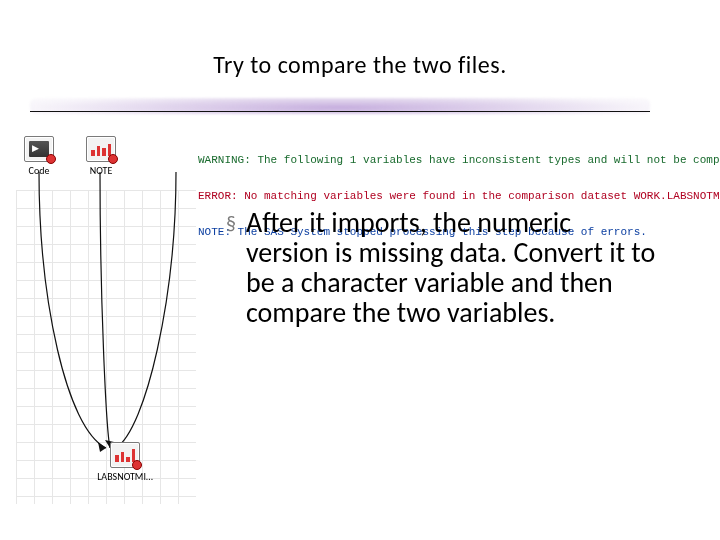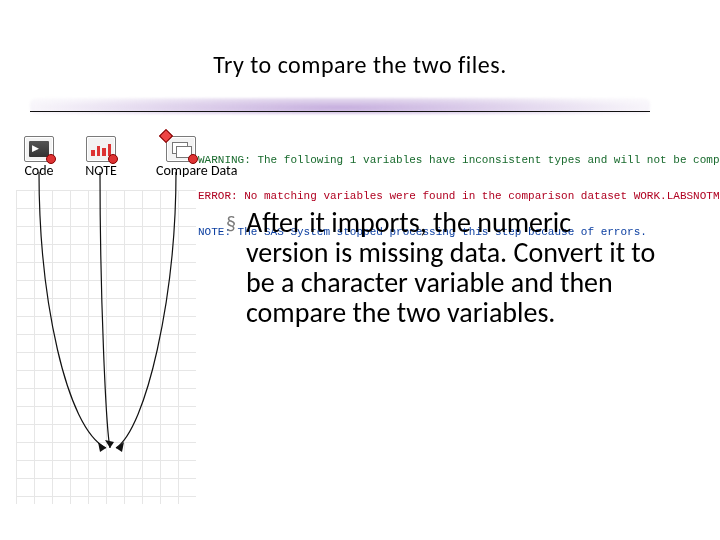--- a/index.html
+++ b/index.html
@@ -15,21 +15,21 @@
   .log .red { color: #b00020; }
   .log .blue { color: #0b3ea0; }
   .diagram { position: absolute; top: 128px; left: 16px; width: 180px; height: 376px; }
   .gridbg { position: absolute; top: 62px; left: 0; width: 180px; height: 314px; background-image:
       linear-gradient(to right, #e6e6e6 1px, transparent 1px),
       linear-gradient(to bottom, #e6e6e6 1px, transparent 1px);
     background-size: 18px 18px; }
   .node { position: absolute; width: 38px; text-align: center; }
   .node .icon { width: 30px; height: 26px; border: 1px solid #7a7a7a; background: #f3f3f3; margin: 0 auto 3px auto; position: relative; border-radius: 2px; box-shadow: 0 0 0 1px #fff inset; }
   .node .icon::after { content: ""; position: absolute; right: -3px; bottom: -3px; width: 8px; height: 8px; background: #d33; border-radius: 50%; border: 1px solid #800; }
-  .node .label { font-size: 14px; line-height: 11px; color: #000; white-space: nowrap; }
+  .node .label { font-size: 10px; line-height: 11px; color: #000; white-space: nowrap; }
   .node.code { top: 8px; left: 4px; }
   .node.labs { top: 8px; left: 66px; }
   .node.compare { top: 8px; left: 140px; width: 50px; }
   .node.bottom { top: 314px; left: 74px; width: 70px; }
   .compare .icon::before { content: ""; position: absolute; top: -6px; left: -6px; width: 8px; height: 8px; background: #e44; border: 1px solid #700; transform: rotate(45deg); }
   .code .iconinner { position: absolute; inset: 4px; background: linear-gradient(#555,#333); border-radius: 1px; }
   .code .iconinner::after { content: "▶"; position: absolute; top: 1px; left: 3px; font-size: 9px; color: #fff; }
   .labs .bars, .bottom .bars { position: absolute; inset: 5px 4px 5px 4px; display: flex; gap: 2px; align-items: flex-end; }
   .labs .bars span, .bottom .bars span { flex: 1; background: #d33; }
   .labs .bars span:nth-child(1){height:40%;} .labs .bars span:nth-child(2){height:70%;} .labs .bars span:nth-child(3){height:55%;} .labs .bars span:nth-child(4){height:85%;}
@@ -83,29 +83,30 @@
       <div class="icon">
           <div class="bars">
             <span></span>
             <span></span>
             <span></span>
             <span></span>
           </div>
         </div>
       <div class="label">NOTE</div>
     </div>
-    <div class="node compare">
+    <div class="node bottom">
       <div class="icon">
-          <div class="stack">
-            <div></div>
-            <div></div>
+          <div class="bars">
+            <span></span>
+            <span></span>
+            <span></span>
+            <span></span>
           </div>
         </div>
-      <div class="label">Compare
-Data</div>
+      <div class="label">LABSNOTMI…</div>
     </div>
   </div>
 
   <div class="bullet">
     <div class="marker">§</div>
     <div class="text">After it imports, the numeric version is missing data.  Convert it to be a character variable and then compare the two variables.</div>
   </div>
 
 </div>
 

